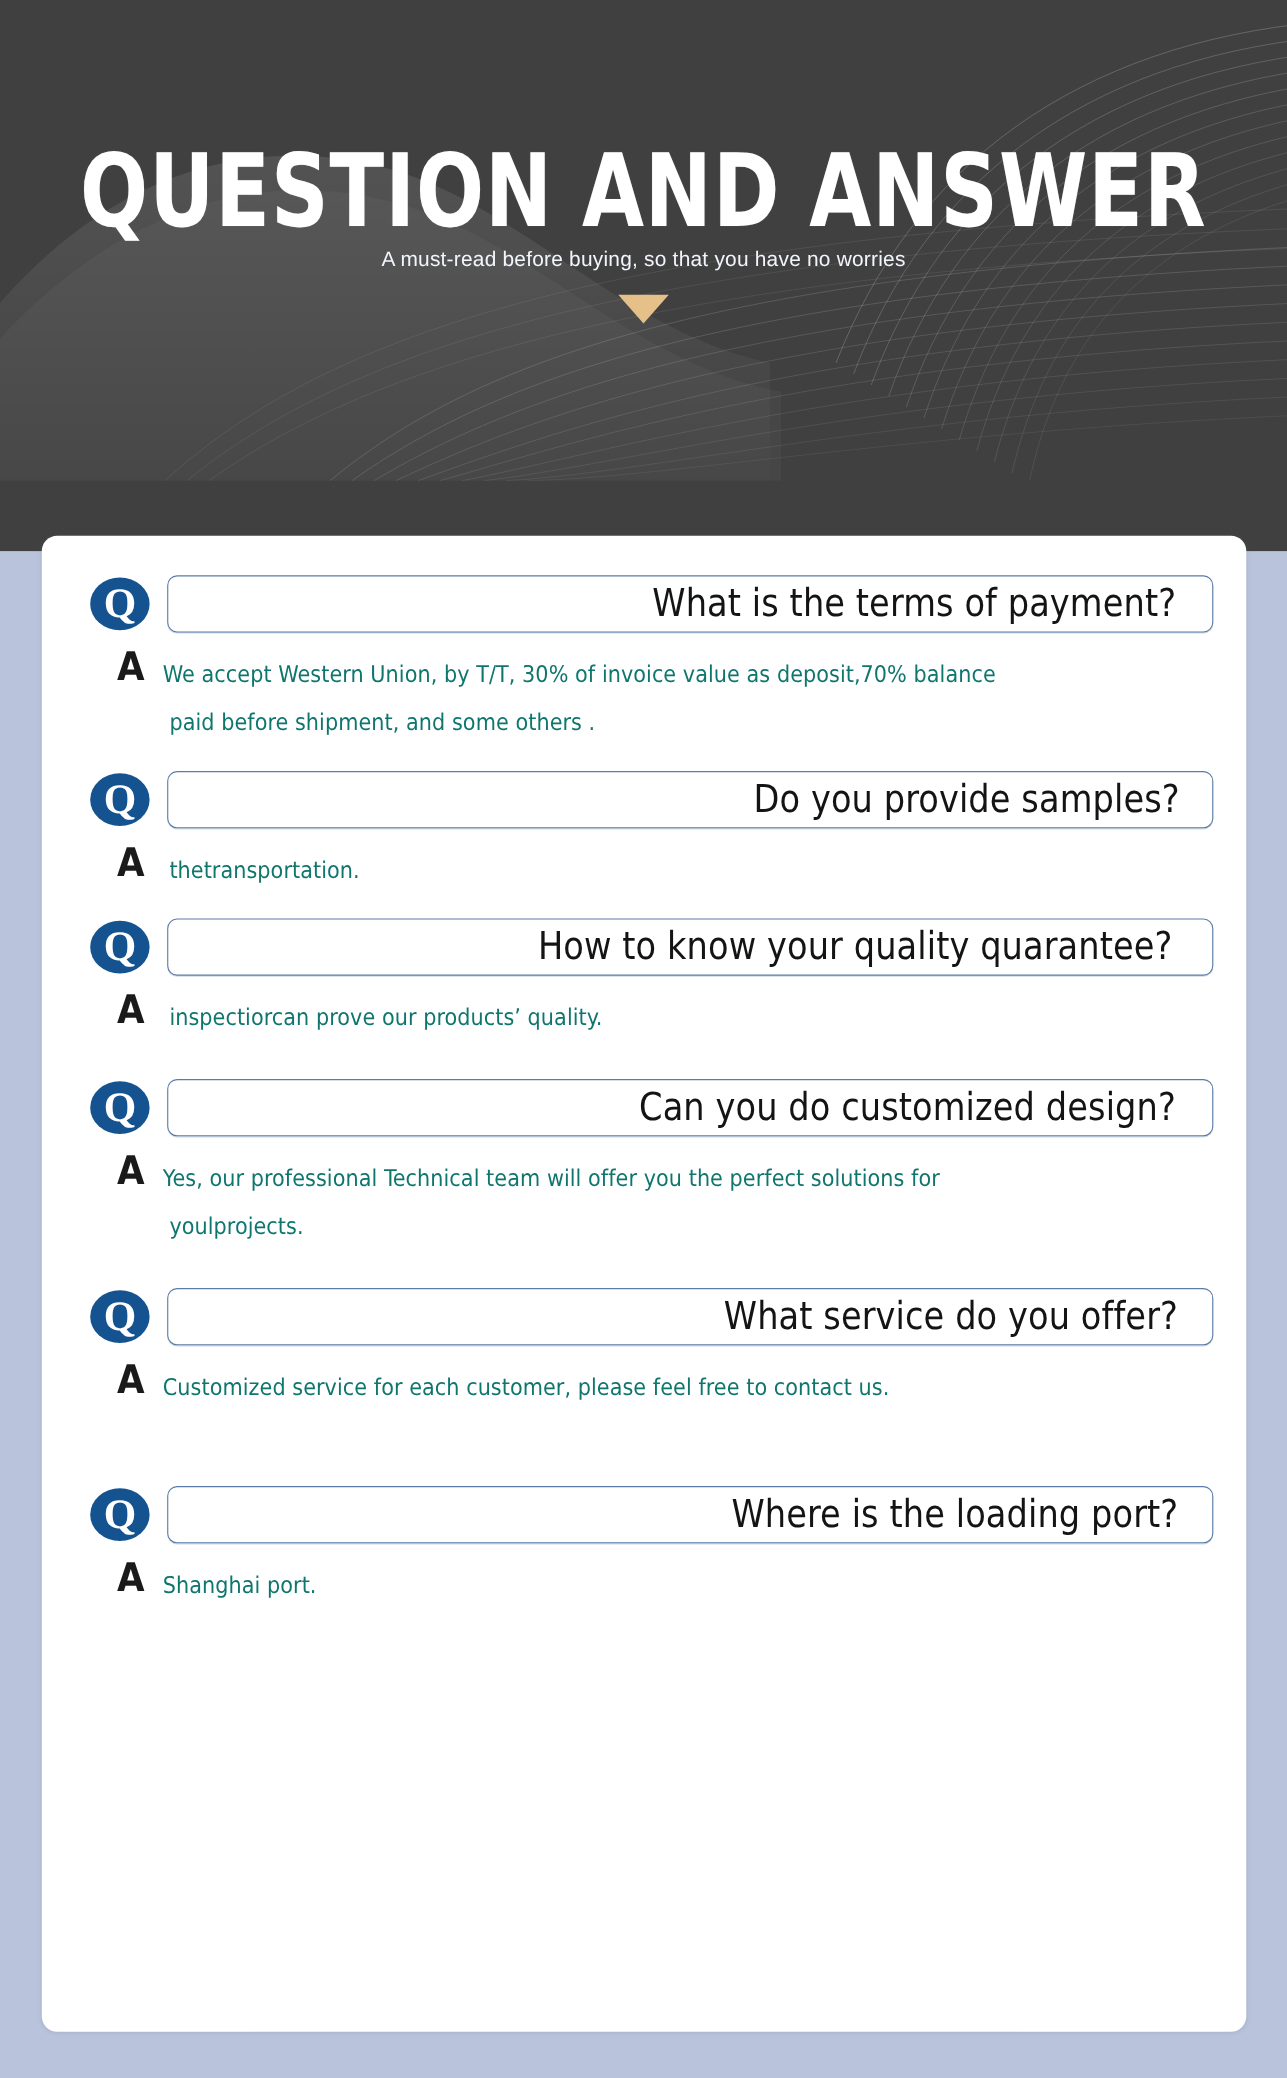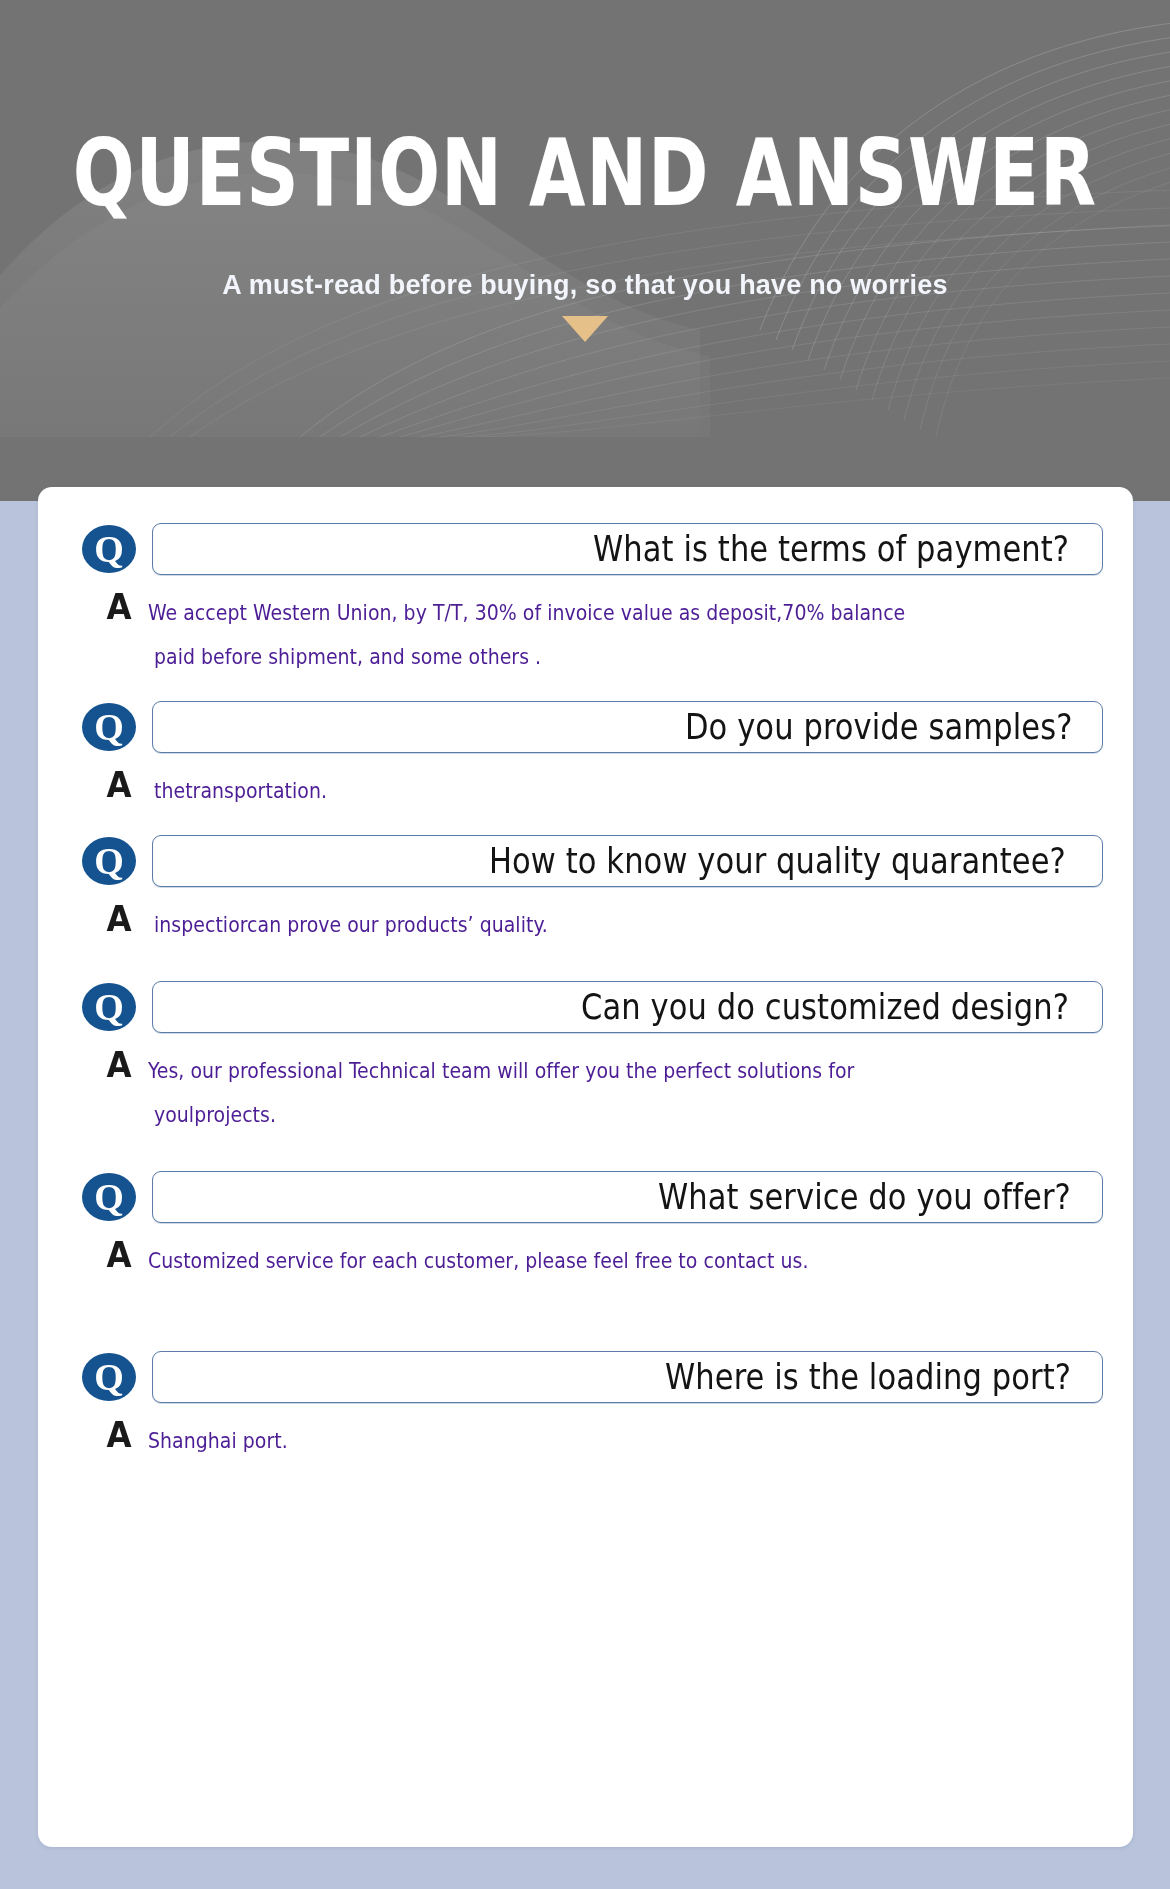--- a/index.html
+++ b/index.html
@@ -10,21 +10,21 @@
     background:#b9c4dc;
     font-family:"Liberation Sans", sans-serif;
     overflow:hidden;
   }
 
   
   .banner {
     position:relative;
     width:1170px;
     height:501px;
-    background:#737373;
+    background:#404040;
     overflow:hidden;
   }
   .banner-waves {
     position:absolute;
     inset:0;
     width:1170px;
     height:437px;
     pointer-events:none;
   }
   .banner-inner {
@@ -43,25 +43,24 @@
     font-weight:bold;
     font-size:92px;
     line-height:92px;
     letter-spacing:1px;
     transform:scaleX(0.88);
     transform-origin:center;
     white-space:nowrap;
     text-shadow:0 0 1px rgba(255,255,255,0.25);
   }
   .banner-subtitle {
-    margin-top:48px;
     color:#f2f5fb;
-    font-size:27px;
+    font-size:19px;
     line-height:34px;
-    font-weight:700;
+    font-weight:400;
     letter-spacing:0.2px;
     white-space:nowrap;
   }
   .banner-arrow {
     margin-top:14px;
     width:0;
     height:0;
     border-left:23px solid transparent;
     border-right:23px solid transparent;
     border-top:26px solid #e5c189;
@@ -142,21 +141,21 @@
     font-weight:bold;
     font-size:36px;
     line-height:36px;
     color:#1a1a1a;
   }
   .a-text {
     flex:1 1 auto;
     font-family:"Liberation Sans Narrow","DejaVu Sans Condensed","Liberation Sans", sans-serif;
     font-size:21px;
     line-height:44px;
-    color:#4c1d95;
+    color:#0f766e;
     padding-top:2px;
     letter-spacing:0.05px;
   }
   .a-text .line2 { display:block; padding-left:6px; }
 
   
   .gap-sm { height:22px; }
   .gap-md { height:34px; }
   .gap-lg { height:68px; }
 </style>

